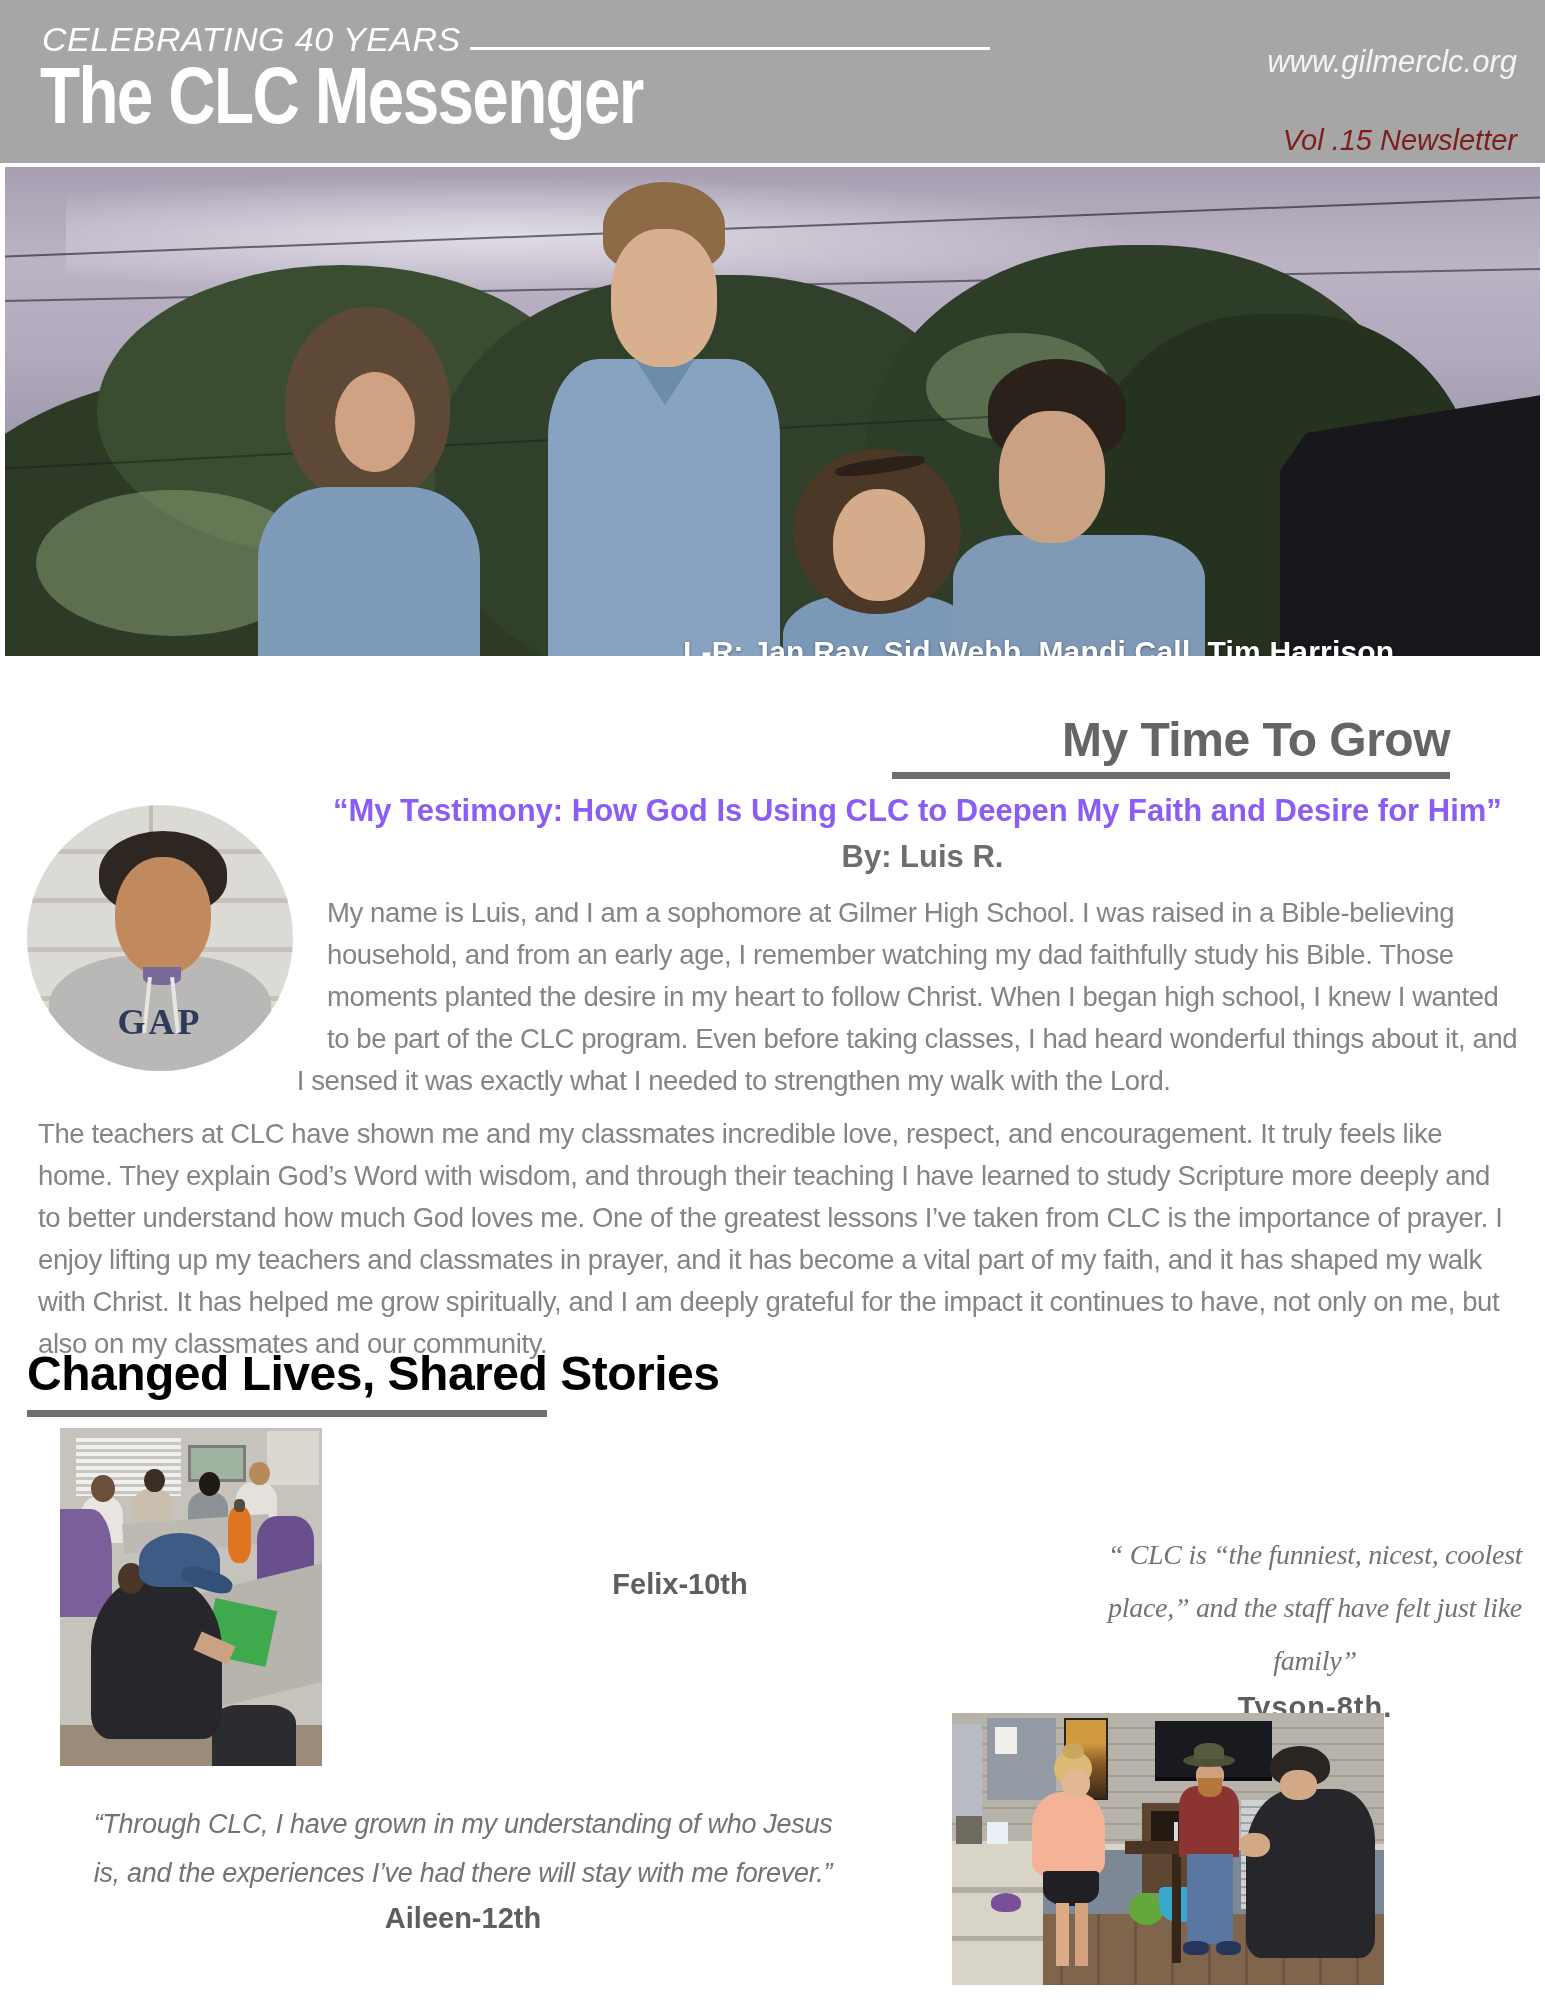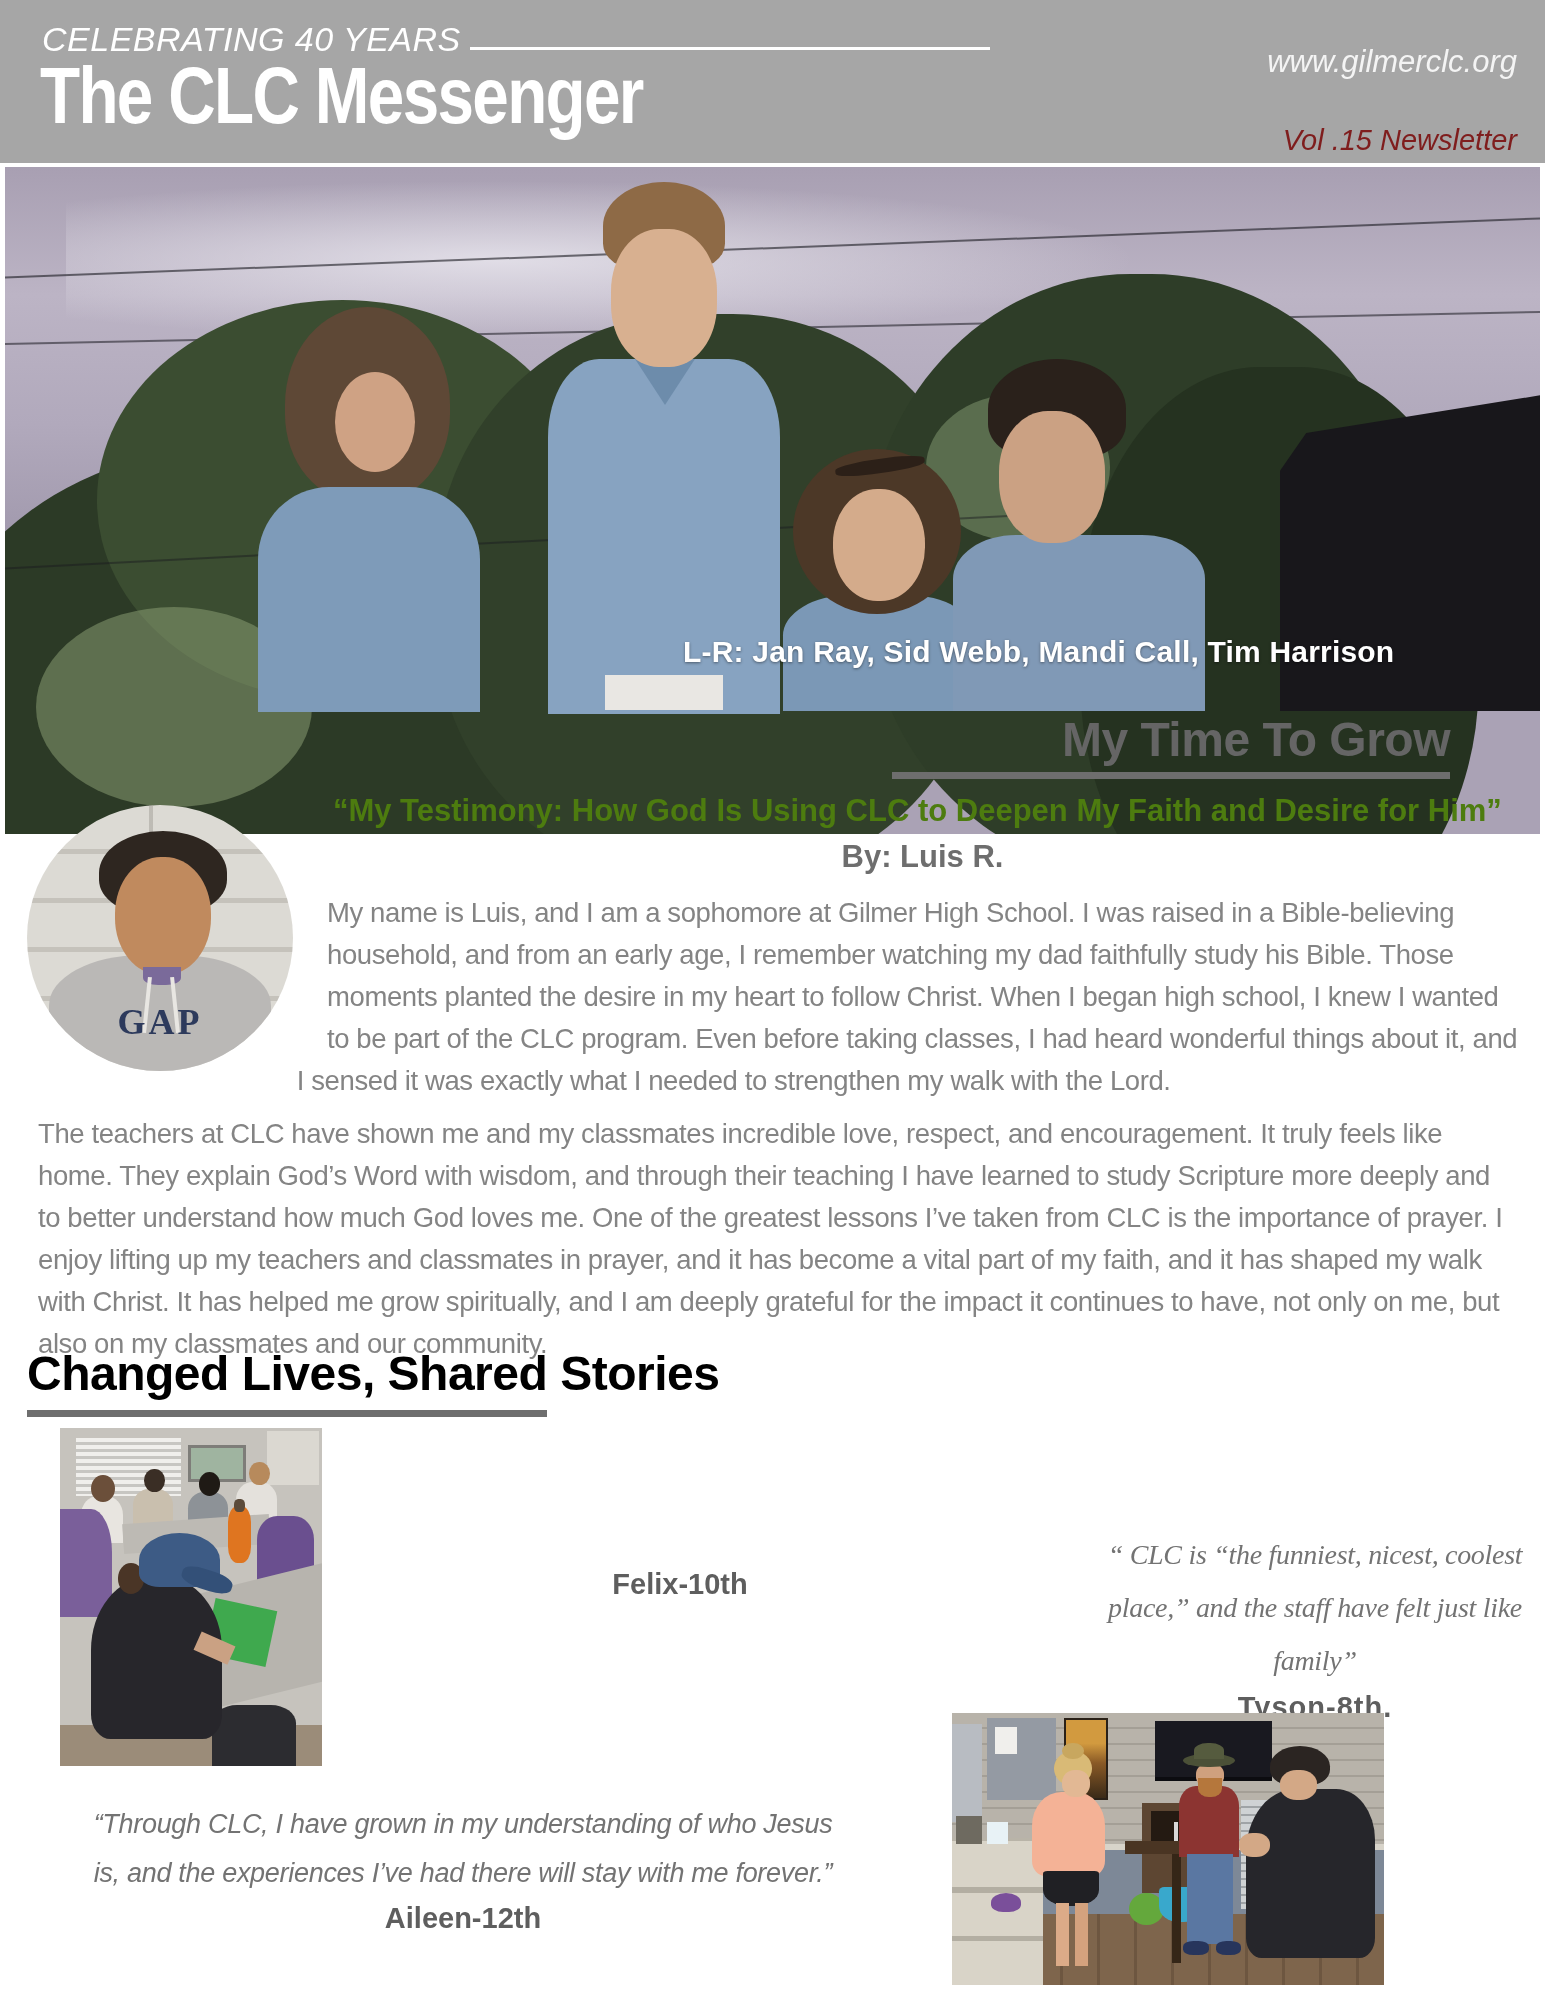--- a/index.html
+++ b/index.html
@@ -12,21 +12,21 @@
   .masthead{position:absolute;left:0;top:0;width:1545px;height:163px;background:#a6a6a6;}
   .tagline{position:absolute;left:42px;top:20px;color:#fff;font-style:italic;font-size:34px;
            letter-spacing:.5px;}
   .tagline-rule{position:absolute;left:470px;top:47px;width:520px;height:3px;background:#fff;}
   .mast-title{position:absolute;left:40px;top:50px;margin:0;color:#fff;font-size:80px;font-weight:700;
            letter-spacing:-2px;transform:scaleX(.82);transform-origin:left top;white-space:nowrap;}
   .mast-site{position:absolute;right:28px;top:44px;color:#f4f4f4;font-style:italic;font-size:31px;}
   .mast-vol{position:absolute;right:28px;top:124px;color:#7f1d1d;font-style:italic;font-size:29px;}
 
   
-  .hero{position:absolute;left:5px;top:167px;width:1535px;height:667px;overflow:hidden;background:#aaa2b5;text-align:right;}
+  .hero{position:absolute;left:5px;top:167px;width:1535px;height:489px;overflow:hidden;background:#aaa2b5;text-align:right;}
   .hero .sky{left:0;top:0;width:100%;height:55%;
      background:linear-gradient(180deg,#a89fb2 0%,#bcb4c5 35%,#b1a9bc 70%,#a29aae 100%);}
   .hero .cloud{left:4%;top:2%;width:70%;height:24%;
      background:radial-gradient(ellipse at 40% 50%,rgba(235,233,240,.8),rgba(235,233,240,0) 70%);}
   .hero .mtn1{left:-2%;top:56%;width:24%;height:20%;background:#767090;border-radius:70% 90% 0 0;opacity:.85;}
   .hero .mtn2{left:51%;top:36%;width:17%;height:16%;background:#6c6683;border-radius:80% 90% 0 0;opacity:.9;}
   .hero .wire1{left:-2%;top:12%;width:104%;height:2px;background:rgba(25,25,32,.6);transform:rotate(-2.2deg);}
   .hero .wire2{left:-2%;top:24%;width:104%;height:2px;background:rgba(25,25,32,.55);transform:rotate(-1.2deg);}
   .hero .wire3{left:-2%;top:56%;width:70%;height:2px;background:rgba(25,25,32,.45);transform:rotate(-3deg);}
   .hero .t1{left:-6%;top:42%;width:46%;height:95%;background:#2c3a26;border-radius:45%;}
@@ -68,21 +68,21 @@
   .portrait .brickjoint{left:46%;top:0;width:4px;height:100%;
         background:repeating-linear-gradient(180deg,rgba(170,167,160,.6) 0 46px,transparent 46px 98px);}
   .portrait .hair{left:72px;top:26px;width:128px;height:84px;background:#2e2620;border-radius:50% 50% 42% 42%;}
   .portrait .face{left:88px;top:52px;width:96px;height:118px;background:#c08a5e;border-radius:48%;}
   .portrait .hoodie{left:22px;top:150px;width:222px;height:120px;background:#bab8b6;border-radius:42% 42% 0 0;}
   .portrait .undershirt{left:116px;top:162px;width:38px;height:18px;background:#7a6a9a;border-radius:0 0 40% 40%;}
   .portrait .string1{left:118px;top:172px;width:4px;height:56px;background:#e8e6e2;transform:rotate(6deg);}
   .portrait .string2{left:146px;top:172px;width:4px;height:56px;background:#e8e6e2;transform:rotate(-6deg);}
   .portrait .gap-text{left:0;top:196px;width:266px;text-align:center;color:#2d3a5c;font-weight:700;
         font-size:36px;letter-spacing:3px;font-family:"Liberation Serif",serif;}
-  .article-title{margin:0;text-align:center;color:#4d7c0f;font-size:31px;font-weight:600;line-height:46px;}
+  .article-title{margin:0;text-align:center;color:#8b5cf6;font-size:31px;font-weight:600;line-height:46px;}
   .byline{margin:0;text-align:center;color:#6e6e6e;font-size:31px;font-weight:600;line-height:46px;}
   .article p.body{margin:12px 0 0 0;color:#848484;font-size:27.5px;line-height:42px;letter-spacing:-.4px;}
   .article p.body2{margin:11px;}
 
   
   .stories-heading{position:absolute;left:27px;top:1346px;margin:0;color:#000000;font-size:48px;
         font-weight:700;letter-spacing:-.5px;}
   .stories-rule{position:absolute;left:27px;top:1410px;width:520px;height:7px;background:#6e6e6e;}
 
   .quote{position:absolute;text-align:center;}

